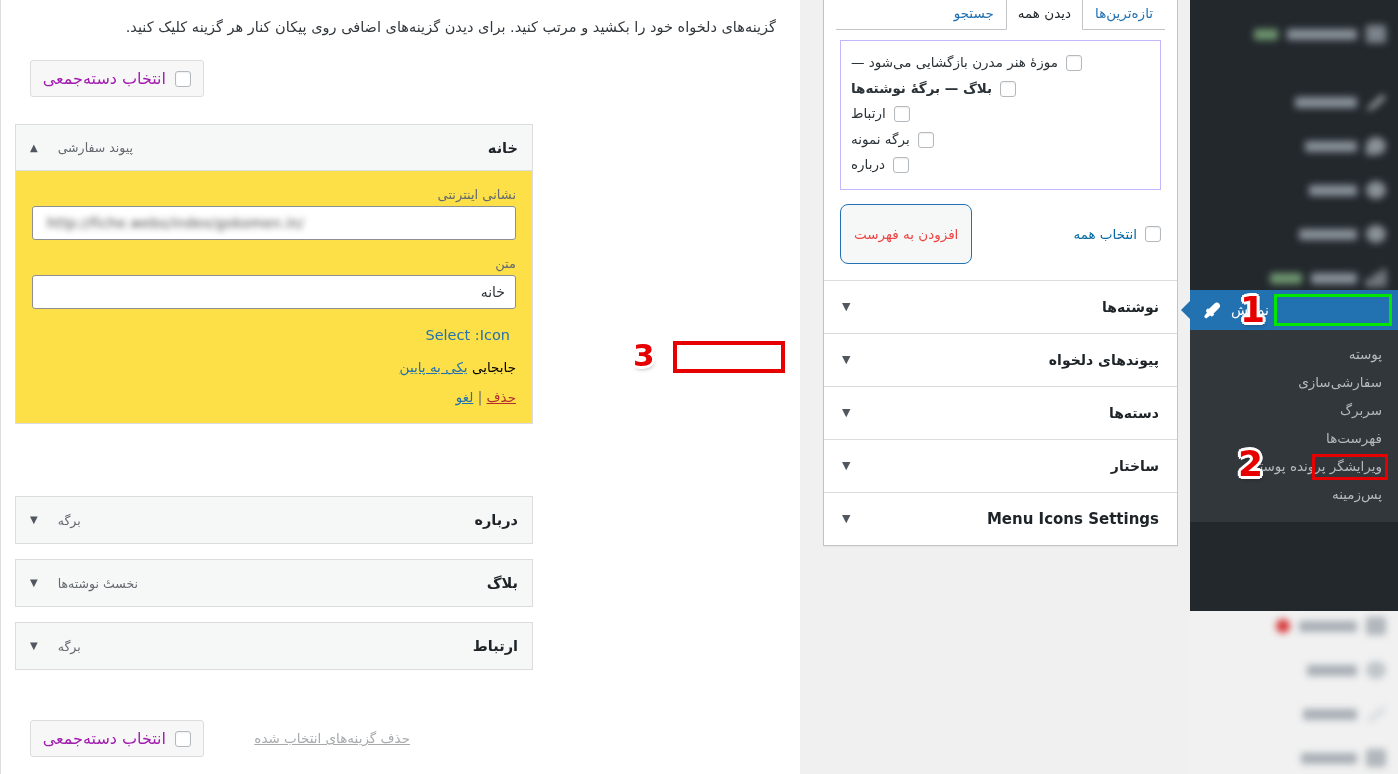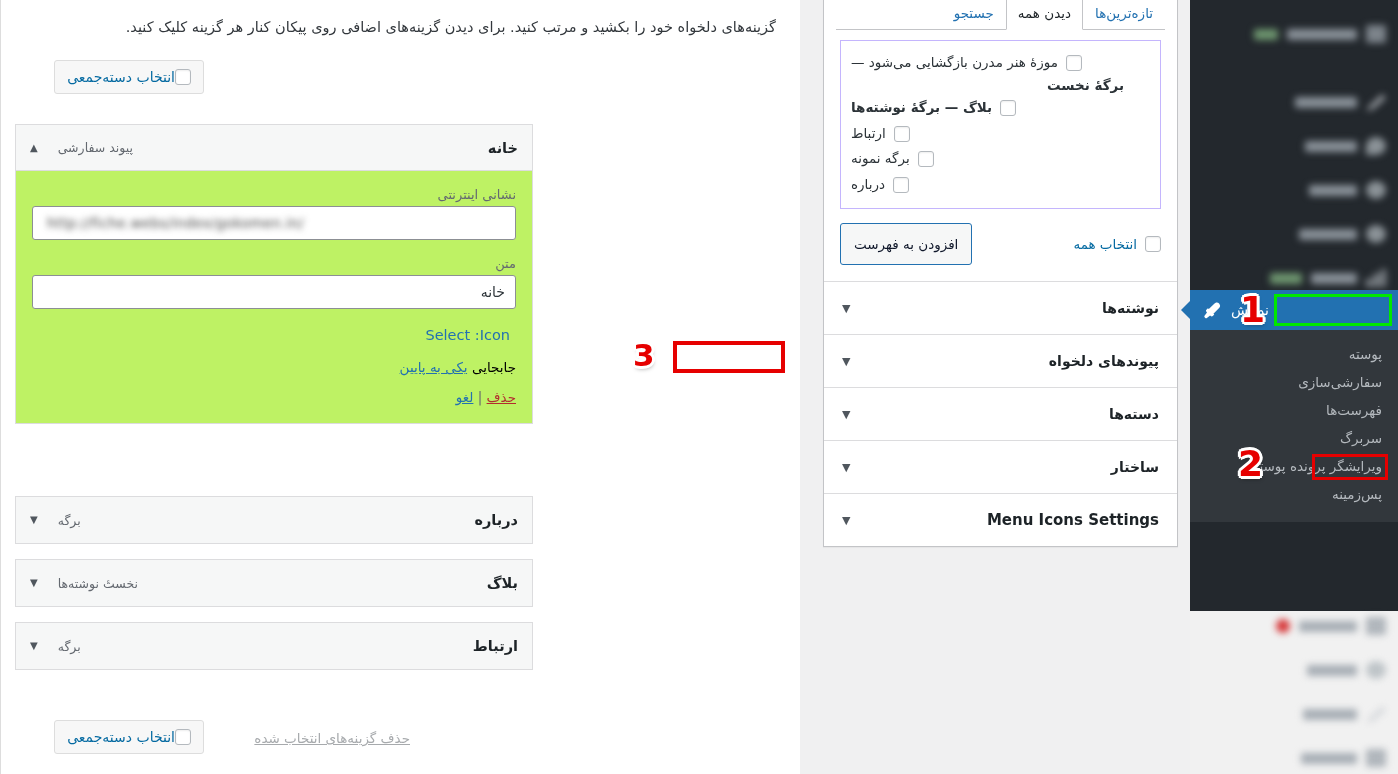--- a/index.html
+++ b/index.html
@@ -15,24 +15,24 @@
     position:absolute; left:0; top:0; width:800px; height:774px;
     background:#ffffff; border-left:1px solid #dddddd;
     overflow:hidden;
   }
   #intro-text{
     position:absolute; right:24px; top:16px; width:752px;
     font-size:14.5px; color:#32373c; line-height:1.6; text-align:right;
   }
 
   .bulk-box{
-    display:inline-flex; align-items:center; 
+    display:inline-flex; align-items:center; gap:9px;
     background:#f7f7f7; border:1px solid #ddd;
     padding:8px 12px; border-radius:3px;
-    font-size:14px; color:#0369a1;
+    font-size:16px; color:#a21caf;
   }
   .cbx{
     width:16px;height:16px;border:1px solid #b4b9be;background:#fff;
     border-radius:3px; display:inline-block; flex:0 0 auto;
     box-shadow:inset 0 1px 2px rgba(0,0,0,.07);
   }
   #bulk-top{ position:absolute; right:596px; top:60px; }
   #bulk-bottom{ position:absolute; right:596px; top:720px; }
   #delete-selected{
     position:absolute; right:390px; top:730px;
@@ -50,21 +50,21 @@
   }
   .mi-title{ font-size:14.5px; font-weight:bold; color:#1d2327; }
   .mi-right{ display:flex; align-items:center; gap:20px; }
   .mi-type{ font-size:12.5px; color:#646970; }
   .caret{ font-size:10px; color:#50575e; line-height:1; }
 
   
   #item-home{ right:267px; left:533px; top:124px; width:518px; }
   #item-home .mi-head{ border-bottom:1px solid #dcdcde; }
   .mi-body{
-    background:#bef264; padding:16px 16px 18px 16px;
+    background:#fde047; padding:16px 16px 18px 16px;
   }
   .fld-label{ font-size:13px; color:#646970; text-align:right; margin-bottom:4px; }
   .fld-input{
     width:100%; height:34px; border:1px solid #8c8f94; border-radius:3px;
     background:#fff; font-size:14px; color:#2c3338; padding:0 10px;
     text-align:right; font-family:inherit;
   }
   .blur-txt{
     filter:blur(3.4px); color:#444; font-size:13.5px; letter-spacing:.4px;
     direction:ltr; text-align:left; white-space:nowrap; overflow:hidden;
@@ -123,22 +123,22 @@
   .chk-lbl.bold{ font-weight:bold; }
   .chk-sub{ font-size:13.5px; color:#2c3338; font-weight:bold; text-align:right;
             padding:0 26px 0 0; line-height:1.45; }
 
   #add-row{
     display:flex; align-items:center; justify-content:space-between;
     margin:14px 16px 16px 16px; direction:rtl;
   }
   #select-all-wrap{ display:flex; align-items:center; gap:8px; font-size:13.5px; color:#0369a1; }
   #btn-add{
-    background:#f6f7f7; border:1px solid #2271b1; color:#0f172a;
-    border-radius:3px; font-size:13.5px; padding:12px 13px; cursor:pointer;
+    background:#f6f7f7; border:1px solid #2271b1; color:#ef4444;
+    border-radius:8px; font-size:13.5px; padding:21px 13px; cursor:pointer;
     font-family:inherit;
   }
 
   .acc{
     border-top:1px solid #dcdcde;
     display:flex; align-items:center; justify-content:space-between;
     padding:0 18px; height:53px; direction:rtl; cursor:pointer;
   }
   .acc-title{ font-size:14px; font-weight:bold; color:#1d2327; }
   .acc-title.ltr{ direction:ltr; font-size:15px; }
@@ -306,21 +306,20 @@
       <div class="tab active">دیدن همه</div>
       <div class="tab">جستجو</div>
     </div>
     <div id="tab-underline"></div>
 
     <div id="chk-list">
       <div class="chk-row">
         <span class="cbx"></span>
         <span class="chk-lbl">موزهٔ هنر مدرن بازگشایی می‌شود —</span>
       </div>
-      <div class="chk-sub">برگهٔ نخست</div>
 
       <div class="chk-row">
         <span class="cbx"></span>
         <span class="chk-lbl bold">بلاگ — برگهٔ نوشته‌ها</span>
       </div>
 
       <div class="chk-row">
         <span class="cbx"></span>
         <span class="chk-lbl">ارتباط</span>
       </div>
@@ -406,22 +405,22 @@
     <span class="ap-label">نمایش</span>
     <svg width="19" height="19" viewBox="0 0 20 20">
       <path fill="#ffffff" d="M14.5 1.5c-1 0-2 .6-3.2 1.8L6.1 8.5l-.9-.9-1.6 1.6c-.6.6-.6 1.6 0 2.2l.6.6-2.6 3.4c-.4.5-.3 1.2.1 1.7l.7.7c.5.5 1.2.5 1.7.1l3.4-2.6.6.6c.6.6 1.6.6 2.2 0l1.6-1.6-.9-.9 5.2-5.2c1.2-1.2 1.8-2.2 1.8-3.2 0-1.7-1.6-3.5-3.5-3.5z"></path>
     </svg>
     <div id="green-box"></div>
   </div>
 
   <div class="submenu">
     <div class="sb-sub">پوسته</div>
     <div class="sb-sub">سفارشی‌سازی</div>
+    <div class="sb-sub">سربرگ</div>
     <div class="sb-sub">فهرست‌ها</div>
-    <div class="sb-sub">سربرگ</div>
     <div class="sb-sub">ویرایشگر پرونده پوسته</div>
     <div class="sb-sub">پس‌زمینه</div>
     <div id="red-box-menus"></div>
   </div>
 
   <div class="sb-blur-group" style="position:absolute;left:0;right:0;top:604px;">
     <div class="sb-blur">
       <span class="sb-ico"></span>
       <span class="sb-txt" style="width:58px"></span>
       <span class="sb-dot"></span>

